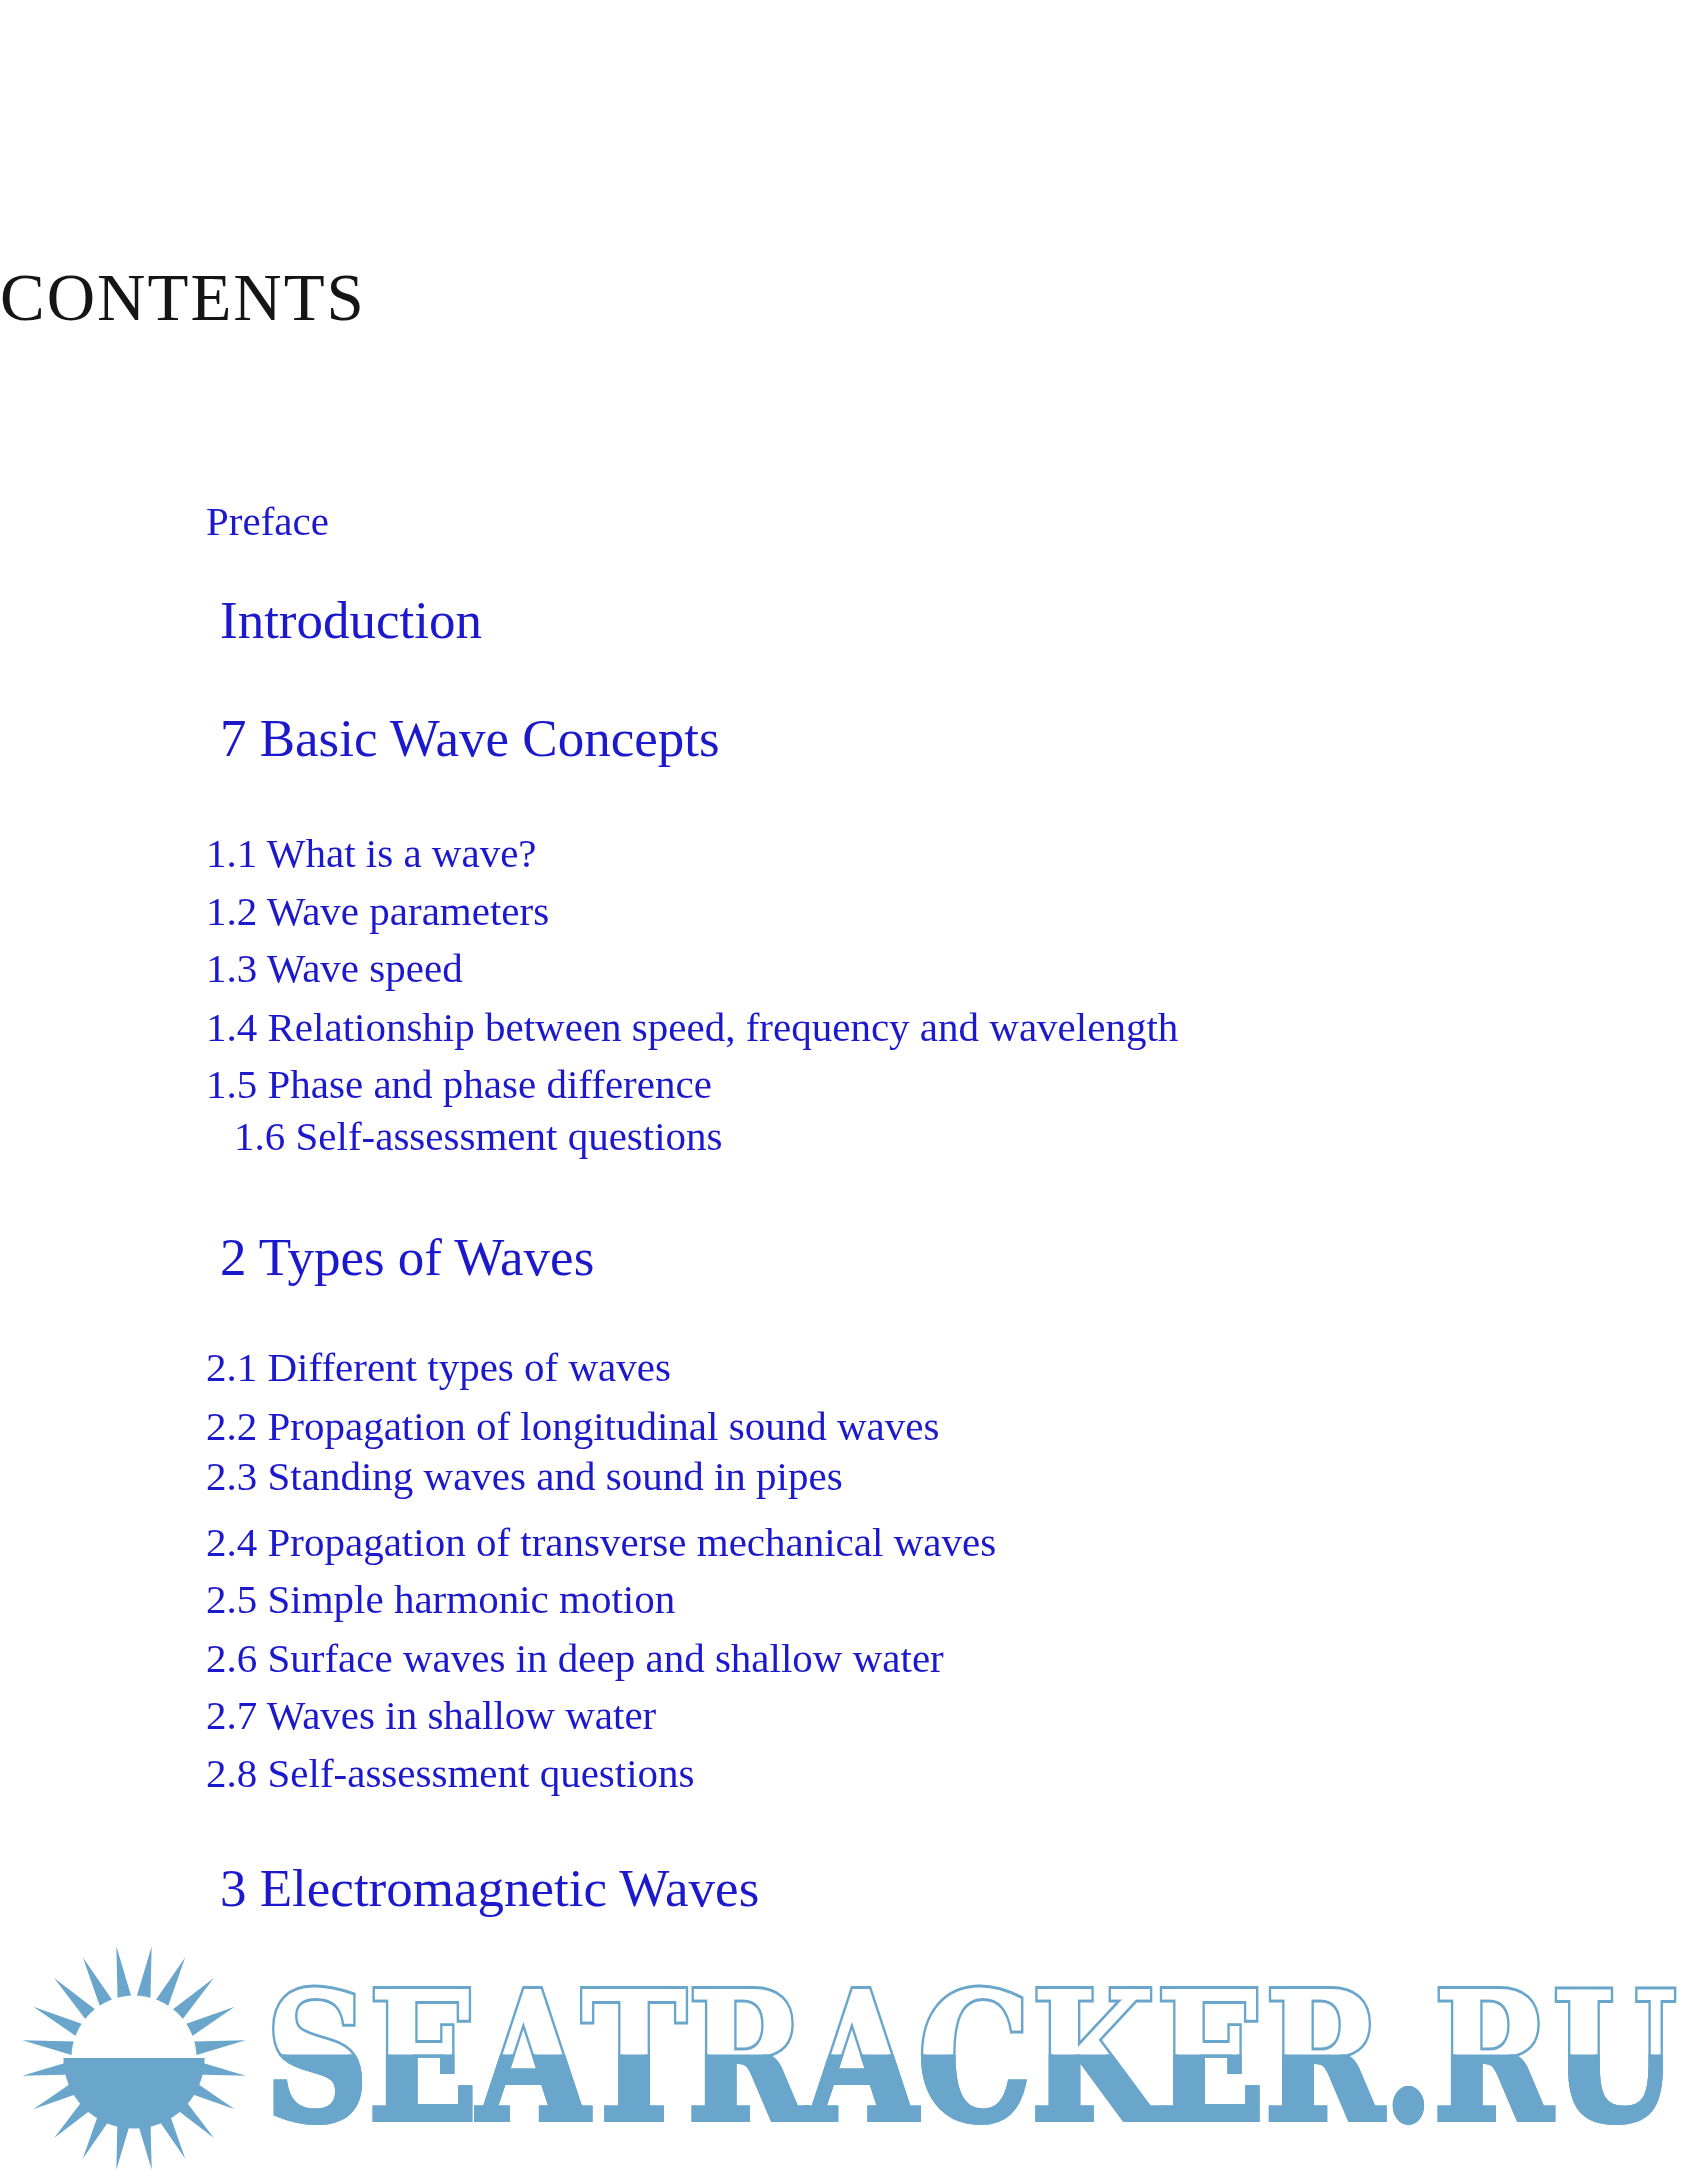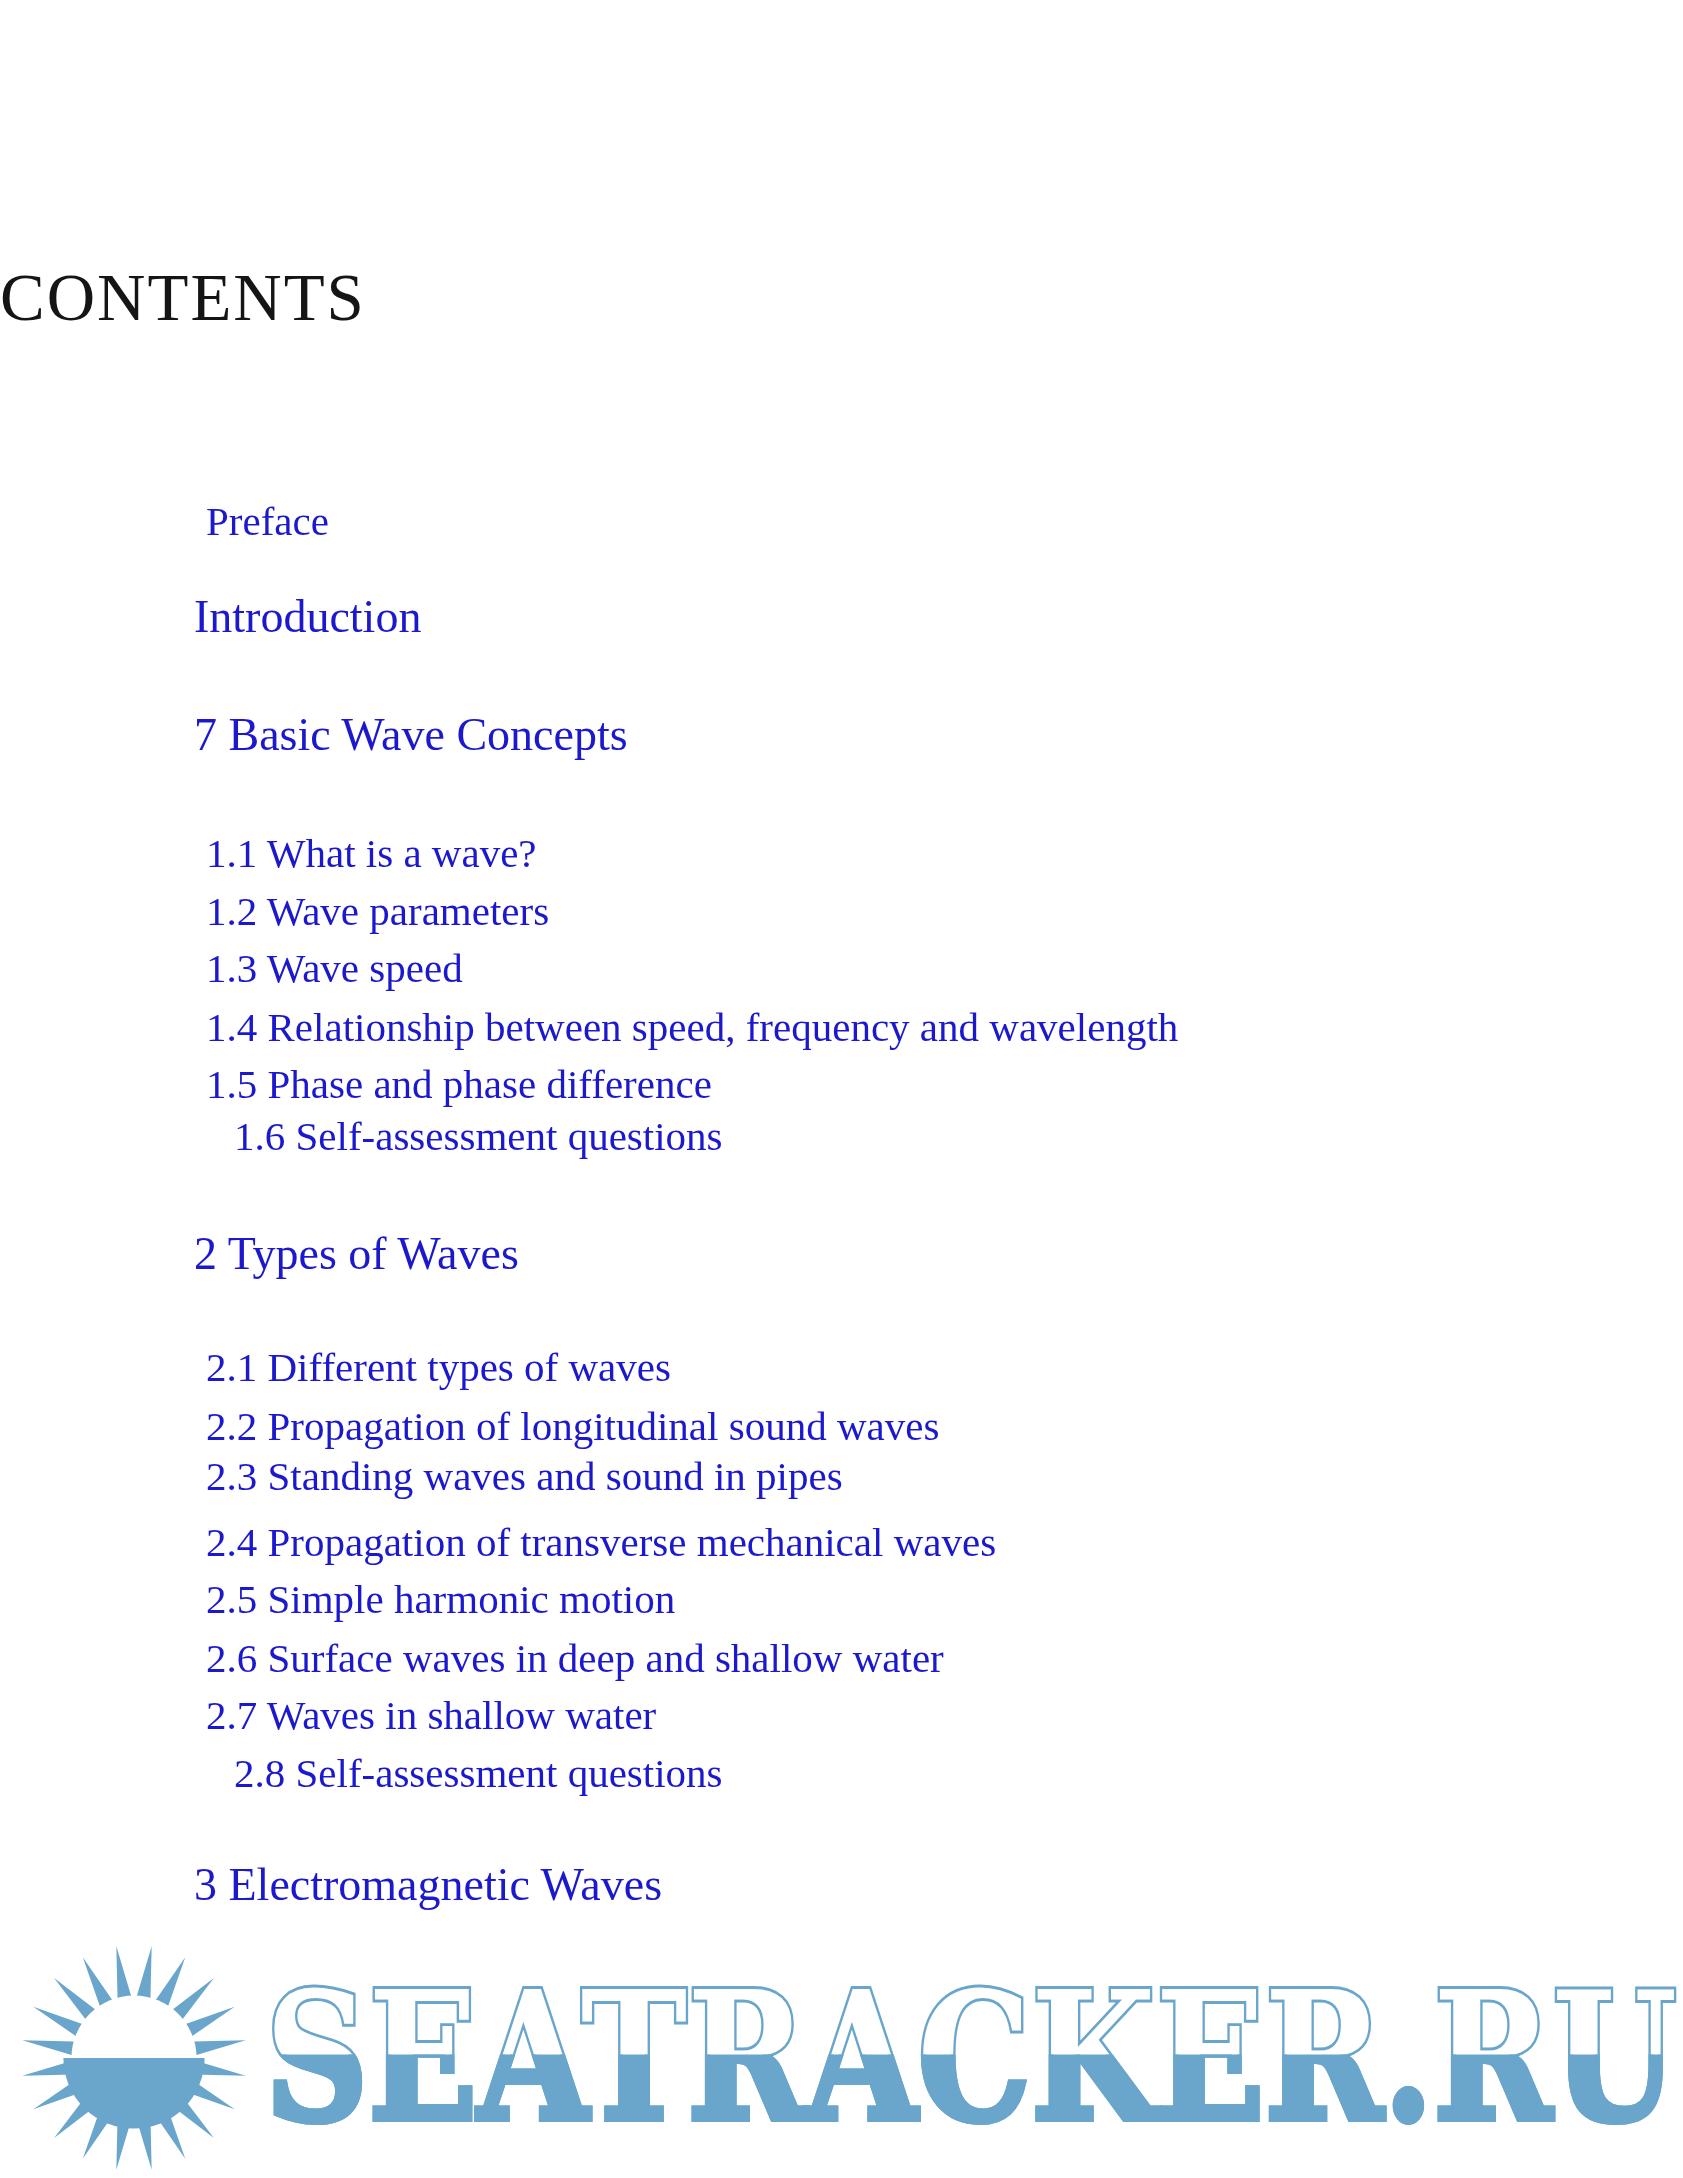--- a/index.html
+++ b/index.html
@@ -23,22 +23,22 @@
     color:var(--ink);
     white-space:nowrap;
   }
   .toc-entry{
     position:absolute;left:206px;
     font-size:41px;line-height:1;
     color:var(--link-blue);
     white-space:nowrap;
   }
   .toc-heading{
-    position:absolute;left:194px;
-    font-size:46px;line-height:1;
+    position:absolute;left:220px;
+    font-size:53px;line-height:1;
     color:var(--link-blue);
     white-space:nowrap;
   }
   .watermark{position:absolute;left:0;top:1936px;width:1489px;height:242px;}
   .wm-sun{position:absolute;left:18px;top:2px;width:232px;height:240px;}
   .wm-text{position:absolute;left:263px;top:44px;width:1420px;height:149px;}
 </style>
 </head>
 <body>
 
@@ -61,21 +61,21 @@
 
   <div class="toc-heading" style="top:1231px;">2 Types of Waves</div>
 
   <div class="toc-entry" style="top:1347px;">2.1 Different types of waves</div>
   <div class="toc-entry" style="top:1406px;">2.2 Propagation of longitudinal sound waves</div>
   <div class="toc-entry" style="top:1456px;">2.3 Standing waves and sound in pipes</div>
   <div class="toc-entry" style="top:1522px;">2.4 Propagation of transverse mechanical waves</div>
   <div class="toc-entry" style="top:1579px;">2.5 Simple harmonic motion</div>
   <div class="toc-entry" style="top:1638px;">2.6 Surface waves in deep and shallow water</div>
   <div class="toc-entry" style="top:1695px;">2.7 Waves in shallow water</div>
-  <div class="toc-entry" style="top:1753px;margin-left:28px;">2.8 Self-assessment questions</div>
+  <div class="toc-entry" style="top:1753px;">2.8 Self-assessment questions</div>
 
   <div class="toc-heading" style="top:1862px;">3 Electromagnetic Waves</div>
 
   <div class="watermark">
 
     <svg class="wm-sun" viewBox="0 0 230 236" aria-hidden="true">
       <polygon fill="#6aa6cb" points="
         167,118 225.7,100.5 164.5,101.9 214.8,67.2 157.1,87.4 194.2,38.8
         145.6,75.9 165.8,18.2 131.1,68.5 132.5,7.3 115,66 97.5,7.3
         98.9,68.5 64.2,18.2 84.4,75.9 35.8,38.8 72.9,87.4 15.2,67.2

